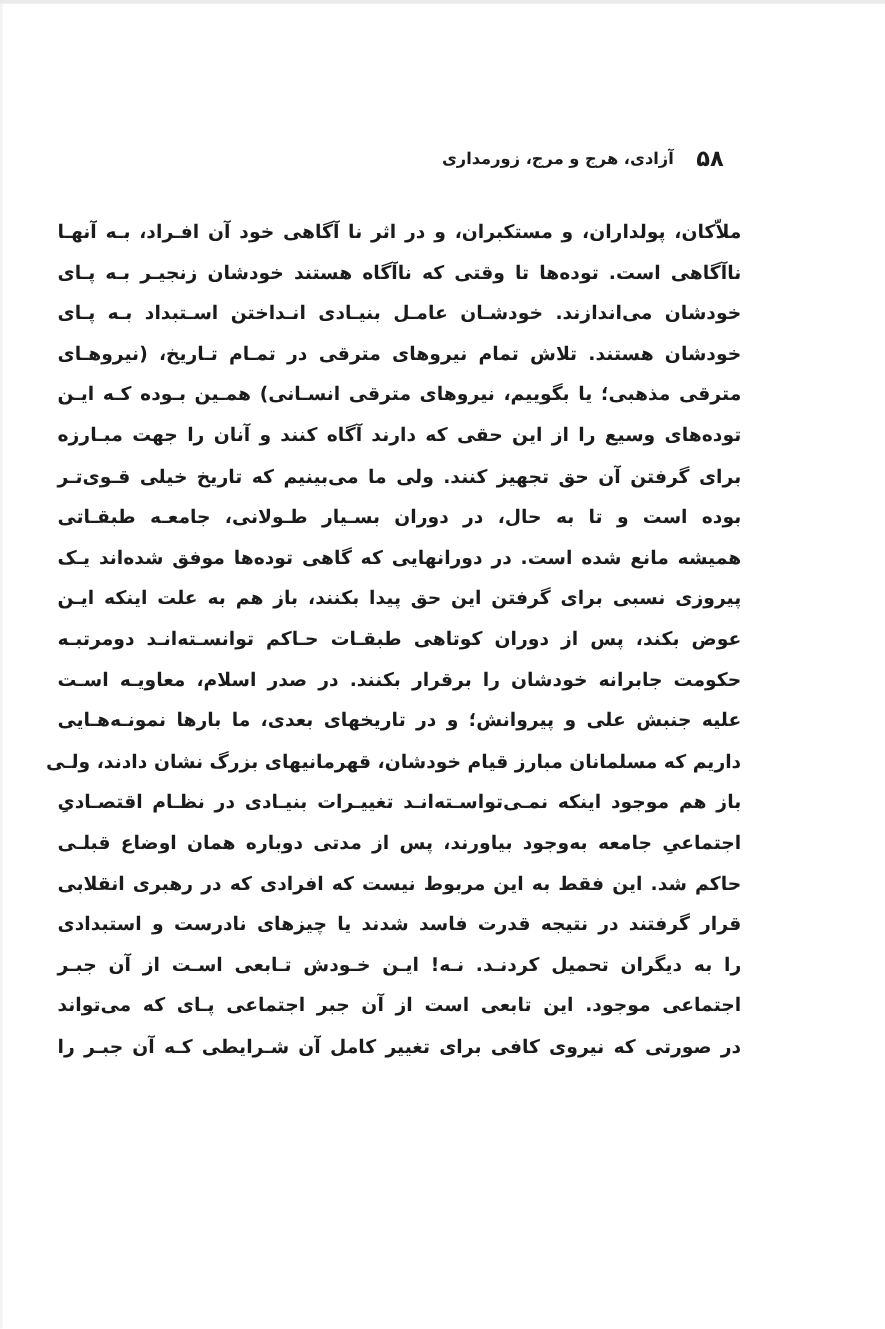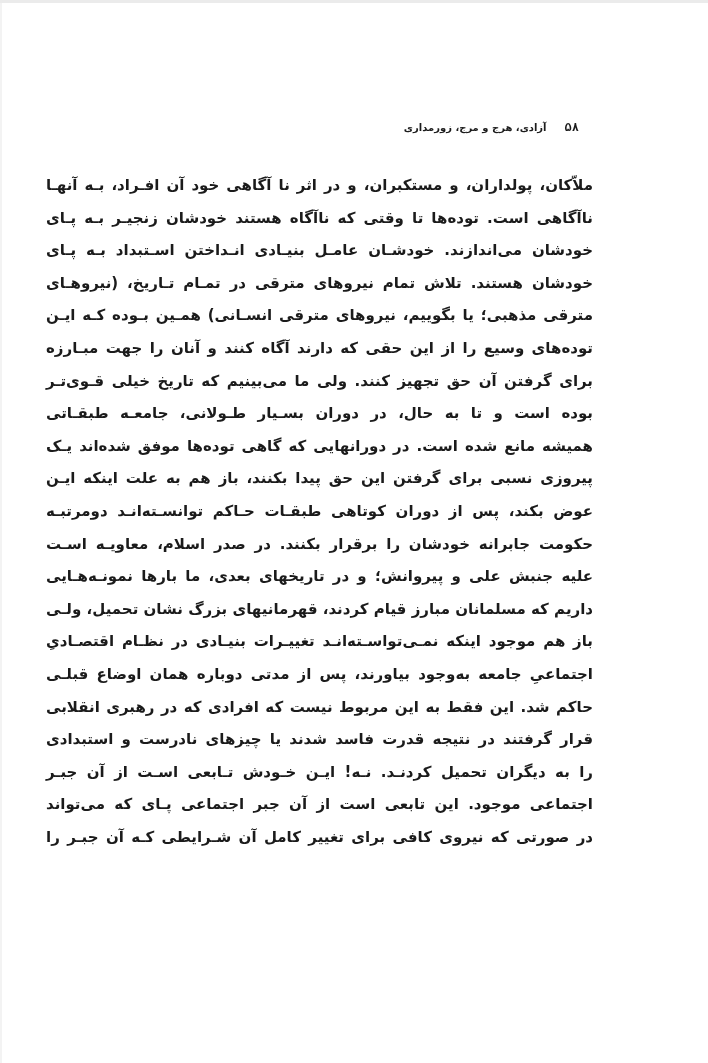--- a/index.html
+++ b/index.html
@@ -28,26 +28,25 @@
     flex-direction: row;           
     justify-content: flex-start;   
     align-items: center;
     gap: 18px;
     padding-left: 0;
     box-sizing: border-box;
     padding-right: 14px;           
     font-weight: bold;
   }
   .running-head .page-num {
-    font-size: 12px;
+    font-size: 18px;
     letter-spacing: 1px;
-    font-family: Liberation Mono, monospace;
   }
   .running-head .head-title {
-    font-size: 10px;
+    font-size: 13px;
     white-space: nowrap;
   }
   .body-text {
     position: absolute;
     top: 169px;
     left: 46px;
     width: 547px;
   }
   .body-line {
     height: 32.6px;
@@ -78,21 +77,21 @@
     <div class="body-line">خودشان هستند. تلاش تمام نیروهای مترقی در تمـام تـاریخ، (نیروهـای</div>
     <div class="body-line">مترقی مذهبی؛ یا بگوییم، نیروهای مترقی انسـانی) همـین بـوده کـه ایـن</div>
     <div class="body-line">توده‌های وسیع را از این حقی که دارند آگاه کنند و آنان را جهت مبـارزه</div>
     <div class="body-line">برای گرفتن آن حق تجهیز کنند. ولی ما می‌بینیم که تاریخ خیلی قـوی‌تـر</div>
     <div class="body-line">بوده است و تا به حال، در دوران بسـیار طـولانی، جامعـه طبقـاتی</div>
     <div class="body-line">همیشه مانع شده است. در دورانهایی که گاهی توده‌ها موفق شده‌اند یـک</div>
     <div class="body-line">پیروزی نسبی برای گرفتن این حق پیدا بکنند، باز هم به علت اینکه ایـن</div>
     <div class="body-line">عوض بکند، پس از دوران کوتاهی طبقـات حـاکم توانسـته‌انـد دومرتبـه</div>
     <div class="body-line">حکومت جابرانه خودشان را برقرار بکنند. در صدر اسلام، معاویـه اسـت</div>
     <div class="body-line">علیه جنبش علی و پیروانش؛ و در تاریخهای بعدی، ما بارها نمونـه‌هـایی</div>
-    <div class="body-line">داریم که مسلمانان مبارز قیام کردند، قهرمانیهای بزرگ نشان تحمیل، ولـی</div>
+    <div class="body-line">داریم که مسلمانان مبارز قیام خودشان، قهرمانیهای بزرگ نشان دادند، ولـی</div>
     <div class="body-line">باز هم موجود اینکه نمـی‌تواسـته‌انـد تغییـرات بنیـادی در نظـام اقتصـادیِ</div>
     <div class="body-line">اجتماعیِ جامعه به‌وجود بیاورند، پس از مدتی دوباره همان اوضاع قبلـی</div>
     <div class="body-line">حاکم شد. این فقط به این مربوط نیست که افرادی که در رهبری انقلابی</div>
     <div class="body-line">قرار گرفتند در نتیجه قدرت فاسد شدند یا چیزهای نادرست و استبدادی</div>
     <div class="body-line">را به دیگران تحمیل کردنـد. نـه! ایـن خـودش تـابعی اسـت از آن جبـر</div>
     <div class="body-line">اجتماعی موجود. این تابعی است از آن جبر اجتماعی پـای که می‌تواند</div>
     <div class="body-line">در صورتی که نیروی کافی برای تغییر کامل آن شـرایطی کـه آن جبـر را</div>
   </div>
 
 </div>

